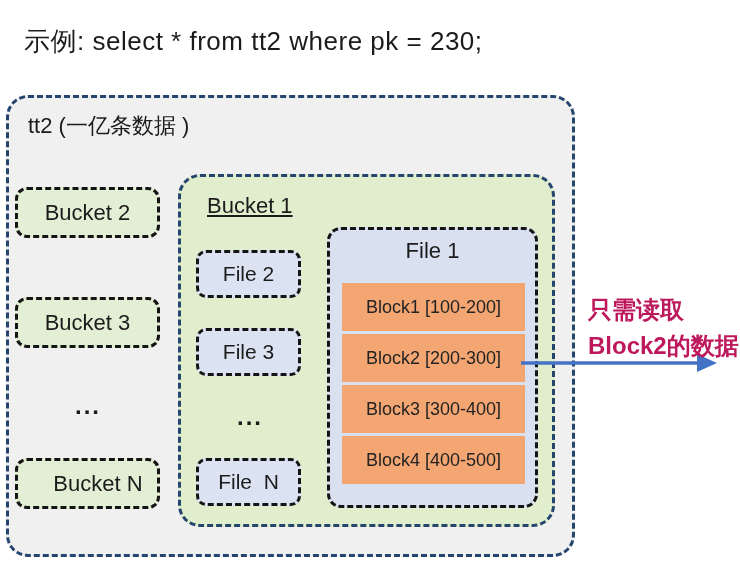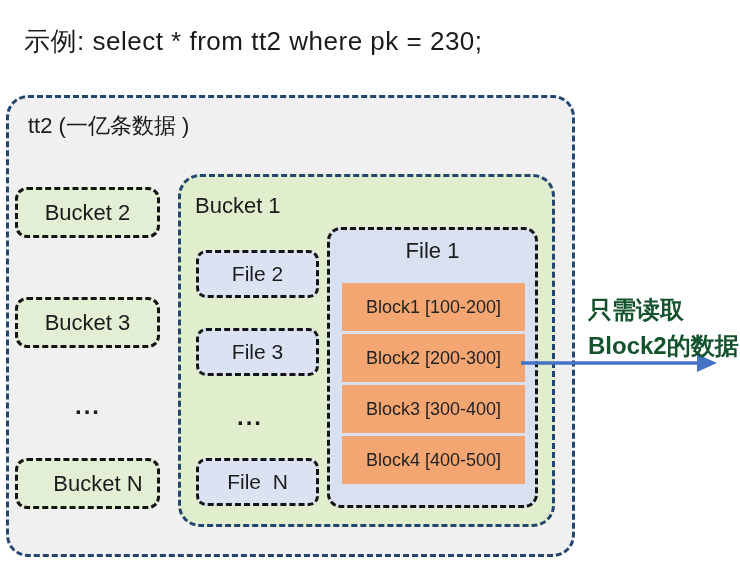--- a/index.html
+++ b/index.html
@@ -57,28 +57,29 @@
 
   
   .bucket1-container {
     left: 178px; top: 174px;
     width: 377px; height: 353px;
     background: #e1eecd;
     border: 3px dashed #24456e;
     border-radius: 22px;
   }
   .bucket1-label {
-    left: 195px; top: 193px;
+    left: 207px; top: 193px;
     font-size: 22px; color: #1b1b1b;
     white-space: nowrap;
+    text-decoration: underline;
   }
 
   
   .file-box {
-    width: 123px; height: 48px;
+    width: 105px; height: 48px;
     background: #dbe3f3;
     border: 3px dashed #141414;
     border-radius: 10px;
     display: flex; align-items: center; justify-content: center;
     font-size: 21px; color: #1b1b1b;
     white-space: pre;
   }
   .file2 { left: 196px; top: 250px; }
   .file3 { left: 196px; top: 328px; }
   .fileN { left: 196px; top: 458px; }
@@ -117,21 +118,21 @@
   .block3 { top: 385px; }
   .block4 { top: 436px; }
 
   
   .arrow-svg { left: 521px; top: 350px; width: 200px; height: 26px; }
 
   
   .annotation {
     left: 588px; top: 292px;
     font-size: 24px; font-weight: bold;
-    color: #14532d;
+    color: #be185d;
     line-height: 36px;
     white-space: nowrap;
   }
 </style>
 </head>
 <body>
 
 <div class="abs page-title">示例: select * from tt2 where pk = 230;</div>
 
 <div class="abs outer-container"></div>

